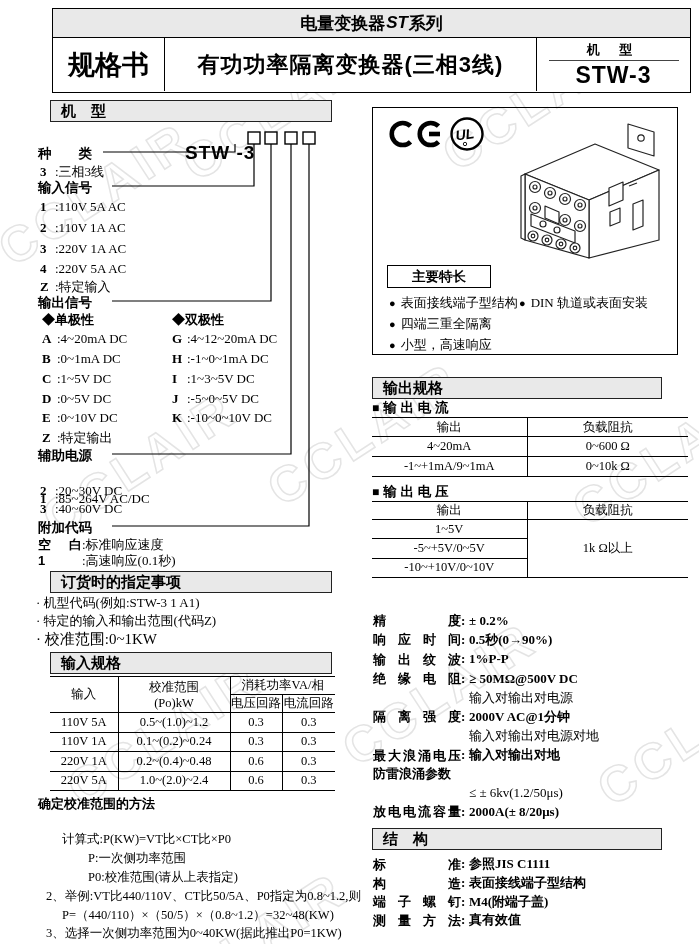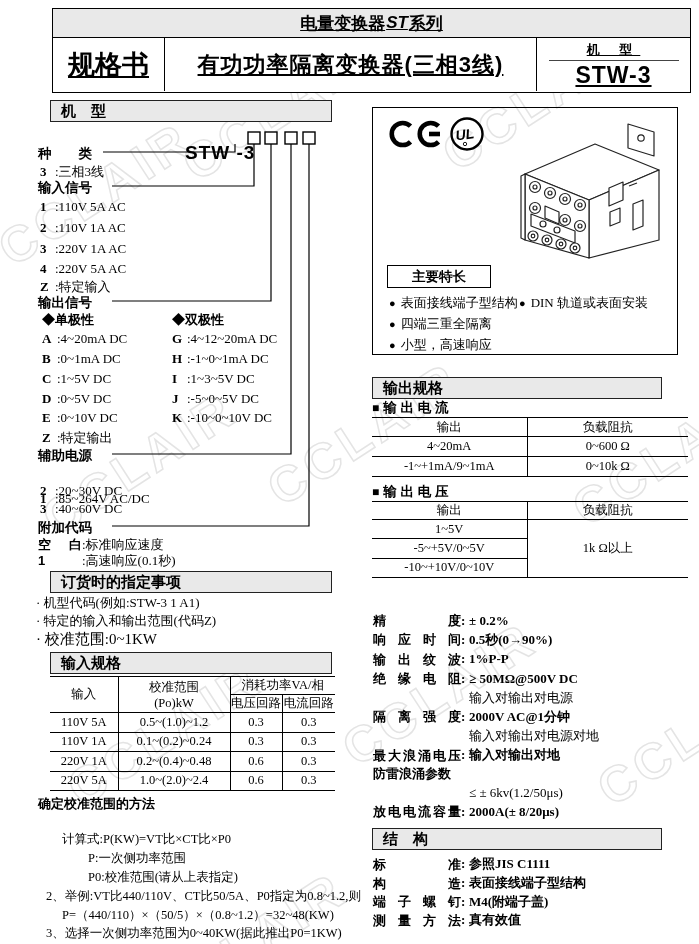--- a/index.html
+++ b/index.html
@@ -2,21 +2,21 @@
 <html><head>
 <meta charset="utf-8">
 <style>
   html,body{margin:0;padding:0;background:#fff;}
   .page{position:relative;width:699px;height:944px;background:#fff;overflow:hidden;
         font-family:"Liberation Serif",serif;color:#000;}
   .wm{position:absolute;z-index:0;font:800 50px "Liberation Sans",sans-serif;letter-spacing:5px;
       color:transparent;-webkit-text-stroke:1.5px #e4e4e4;transform:rotate(-33deg);pointer-events:none;white-space:nowrap;}
   .abs{position:absolute;z-index:2;}
   
-  .hdr{position:absolute;left:52px;top:8px;width:637px;height:83px;border:1.6px solid #000;z-index:2;background:#fff;text-decoration:underline;}
+  .hdr{position:absolute;left:52px;top:8px;width:637px;height:83px;border:1.6px solid #000;z-index:2;background:#fff;}
   .hdr-top{height:28px;background:#e9e9e9;border-bottom:1.2px solid #000;display:flex;align-items:center;justify-content:center;
            font:bold 17px "Liberation Sans",sans-serif;}
   .hdr-top .st{font-style:italic;padding:0 1px;}
   .hdr-main{display:flex;height:53px;}
   .cell-doc{width:111px;border-right:1.2px solid #000;display:flex;align-items:center;justify-content:center;
             font:bold 27px "Liberation Sans",sans-serif;}
   .cell-title{flex:1;display:flex;align-items:center;justify-content:center;
               font:bold 22px "Liberation Sans",sans-serif;letter-spacing:1px;}
   .cell-model{width:153px;border-left:1.2px solid #000;display:flex;flex-direction:column;align-items:center;justify-content:center;}
   .cell-model .mlab{font:bold 13px "Liberation Sans",sans-serif;letter-spacing:8px;border-bottom:1.3px solid #444;

